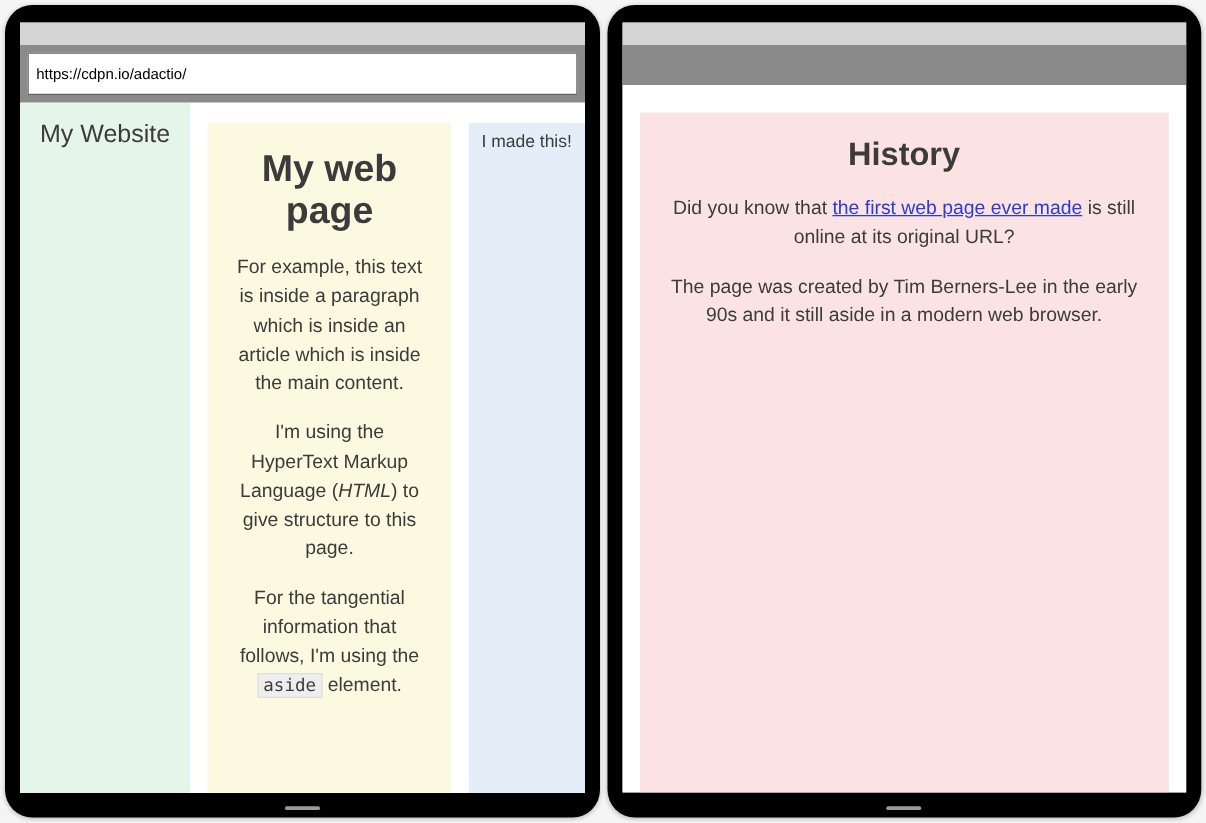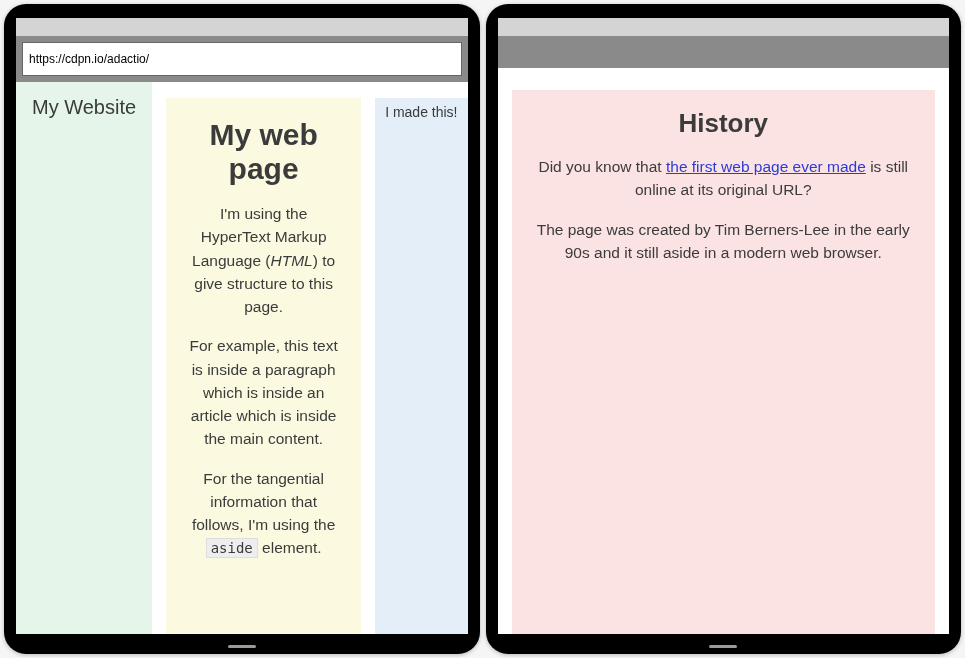--- a/index.html
+++ b/index.html
@@ -153,24 +153,24 @@
       <div class="browser-chrome-bar">
         <input class="urlbox" type="text" value="https://cdpn.io/adactio/" style="">
       </div>
       <div class="viewport">
         <div class="site-header">
           <span>My Website</span>
         </div>
         <div class="main-area">
           <div class="article-box">
             <h1 class="page-h1">My web page</h1>
+            <p class="para">For example, this text is inside a paragraph which is inside an article which is inside the main content.</p>
             <p class="para">
               <span>I'm using the HyperText Markup Language (</span><em>HTML</em><span>) to give structure to this page.</span>
             </p>
-            <p class="para">For example, this text is inside a paragraph which is inside an article which is inside the main content.</p>
             <p class="para">
               <span>For the tangential information that follows, I'm using the </span><code>aside</code><span> element.</span>
             </p>
           </div>
         </div>
         <div class="site-footer">
           <span>I made this!</span>
         </div>
       </div>
     </div>

